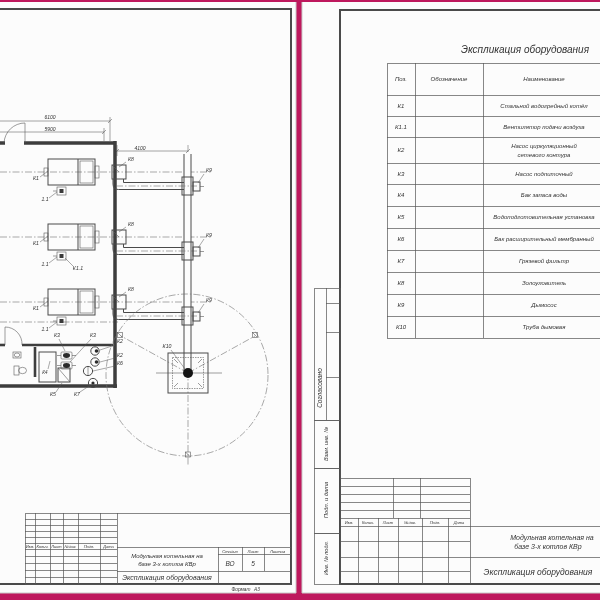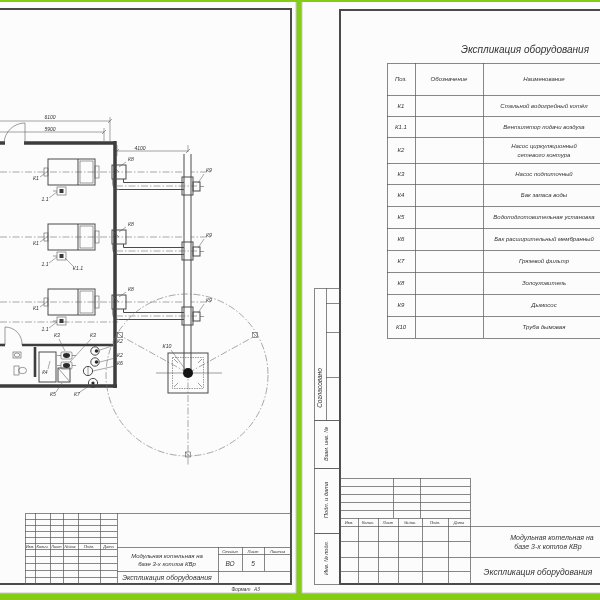--- a/index.html
+++ b/index.html
@@ -1,16 +1,16 @@
 <!DOCTYPE html>
 <html><head>
 <meta charset="utf-8">
 <style>
   html,body{margin:0;padding:0;background:#e8e9e9;}
-  #stage{position:relative;width:600px;height:600px;background:#84cc16;overflow:hidden;
+  #stage{position:relative;width:600px;height:600px;background:#be185d;overflow:hidden;
          font-family:"Liberation Sans",sans-serif;}
   svg{position:absolute;left:0;top:0;}
   .t{font-family:"Liberation Sans",sans-serif;font-style:italic;fill:#333;text-anchor:middle;}
   .grid{stroke:#555;stroke-width:0.7;fill:none;shape-rendering:crispEdges;}
   .frame{stroke:#4a4a4a;stroke-width:1.6;fill:none;shape-rendering:crispEdges;}
   .ln{stroke:#4a4a4a;stroke-width:1;fill:none;}
   .thin{stroke:#5a5a5a;stroke-width:0.6;fill:none;}
   .wall{stroke:#3d3d3d;stroke-width:3.5;fill:none;}
   .wallm{stroke:#3d3d3d;stroke-width:2.6;fill:none;}
   .cl{stroke:#6f6f6f;stroke-width:0.6;fill:none;stroke-dasharray:7 2 1.5 2;}

